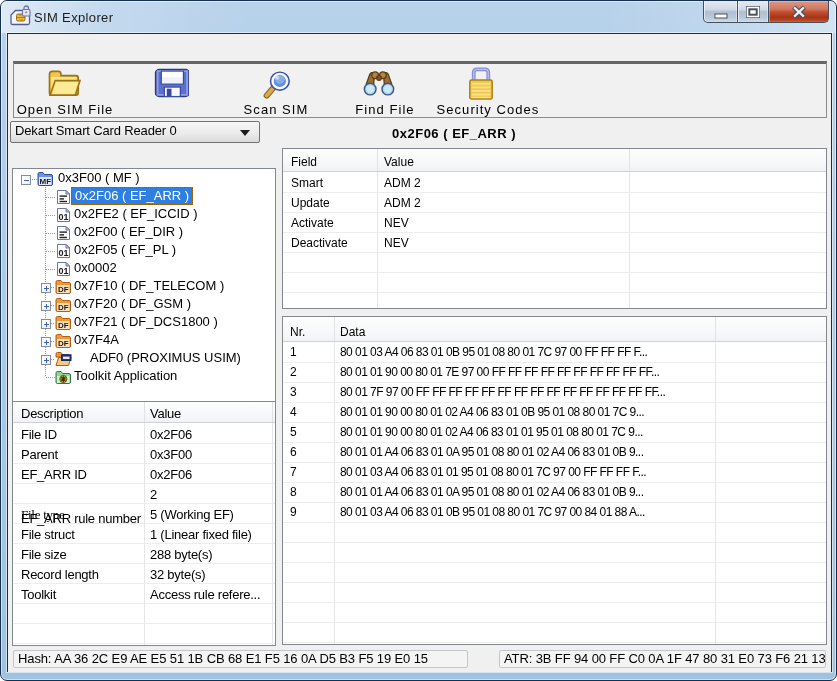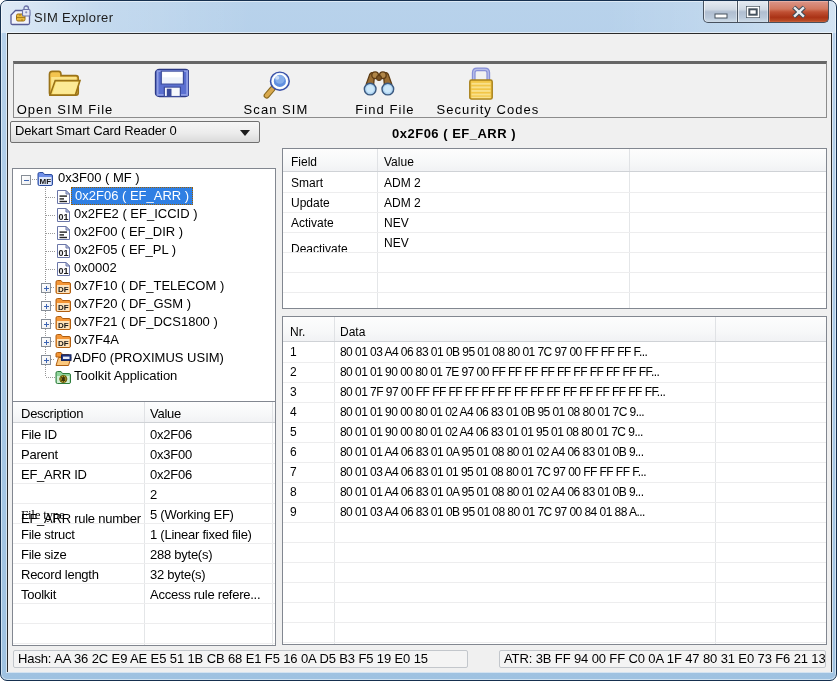--- a/index.html
+++ b/index.html
@@ -267,21 +267,21 @@
         </div>
 <div class="trow" style="left:0; top:180px; width:250px;">
           <div class="hdots" style="left:38px; top:10px; width:4px;"></div>
           <div class="expander plus" style="left:28px;"></div>
           <svg class="ticon" style="left:42px" width="17" height="16" viewBox="0 0 17 16">
 <path d="M1 3 Q1 1.5 2.5 1.5 L6 1.5 L7.5 3.5 L13 3.5 Q14.5 3.5 14.5 5 L14.5 6 L1 6 Z" fill="#f49636" stroke="#b05e10" stroke-width="1"></path>
 <path d="M3.5 6.5 L16 6.5 L13.5 14.5 L1 14.5 Z" fill="#fbc97e" stroke="#b05e10" stroke-width="1"></path>
 <rect x="6.5" y="3.8" width="9.5" height="5.6" fill="#223a8c" stroke="#111f55"></rect>
 <rect x="8" y="5.6" width="6.5" height="2.4" fill="#e8ecf8"></rect>
 </svg>
-          <span class="txt" style="left:60px;">ADF0 (PROXIMUS USIM)</span>
+          <span class="txt" style="left:77px;">ADF0 (PROXIMUS USIM)</span>
         </div>
 <div class="trow" style="left:0; top:198px; width:250px;">
           <div class="hdots" style="left:33px; top:10px; width:9px;"></div>
           <svg class="ticon" style="left:42px" width="17" height="16" viewBox="0 0 17 16">
 <path d="M1 4 Q1 2.5 2.5 2.5 L6 2.5 L7.5 4.5 L14 4.5 Q15.5 4.5 15.5 6 L15.5 13 Q15.5 14.5 14 14.5 L2.5 14.5 Q1 14.5 1 13 Z" fill="#8fd49a" stroke="#2e7c3c" stroke-width="1"></path>
 <path d="M2 7 L14.5 7 L14.5 13.5 Q14.5 14 14 14 L2.5 14 Q2 14 2 13.5 Z" fill="#d2f0d6"></path>
 <circle cx="8.3" cy="10" r="3.6" fill="#f0d838" stroke="#6a5a08" stroke-width="1"></circle>
 <path d="M8.3 6.8 L8.3 13.2 M5.1 10 L11.5 10 M6 7.7 L10.6 12.3 M10.6 7.7 L6 12.3" stroke="#3a3208" stroke-width="1.1"></path>
 </svg>
           <span class="txt" style="left:61px;">Toolkit Application</span>
@@ -338,21 +338,21 @@
 <div class="colline" style="left:346px; top:23px;"></div>
 <div class="cell" style="left:8px; top:27px;">Smart</div>
 <div class="cell" style="left:101px; top:27px;">ADM 2</div>
 <div class="rowline" style="top:43px;"></div>
 <div class="cell" style="left:8px; top:47px;">Update</div>
 <div class="cell" style="left:101px; top:47px;">ADM 2</div>
 <div class="rowline" style="top:63px;"></div>
 <div class="cell" style="left:8px; top:67px;">Activate</div>
 <div class="cell" style="left:101px; top:67px;">NEV</div>
 <div class="rowline" style="top:83px;"></div>
-<div class="cell" style="left:8px; top:87px;margin-top:6px;">Deactivate</div>
+<div class="cell" style="left:8px; top:87px;">Deactivate</div>
 <div class="cell" style="left:101px; top:87px;">NEV</div>
 <div class="rowline" style="top:103px;"></div>
 <div class="rowline" style="top:123px;"></div>
 <div class="rowline" style="top:143px;"></div>
 
 </div>
     <div class="panel" id="datapanel">
 <div class="thead" style="height:25px;">
           <span style="left:7px; top:8px;">Nr.</span>
           <span style="left:57px; top:8px;">Data</span>

